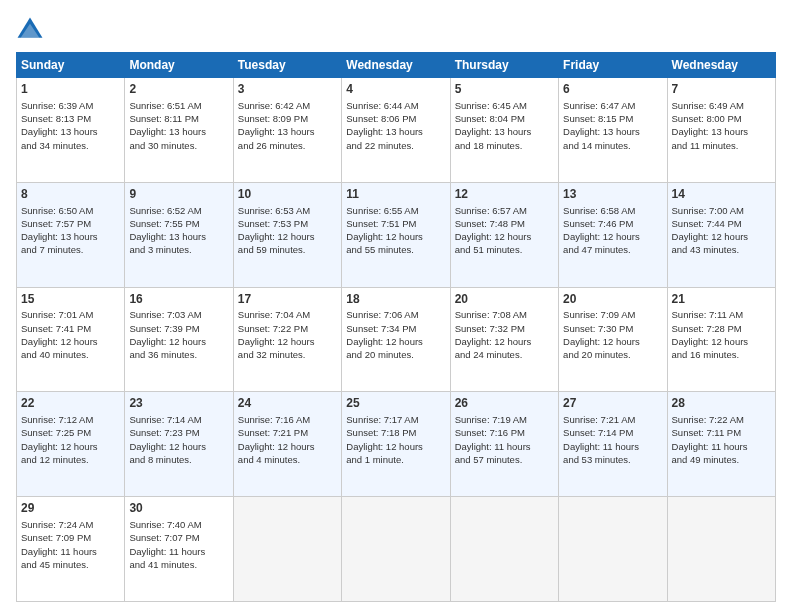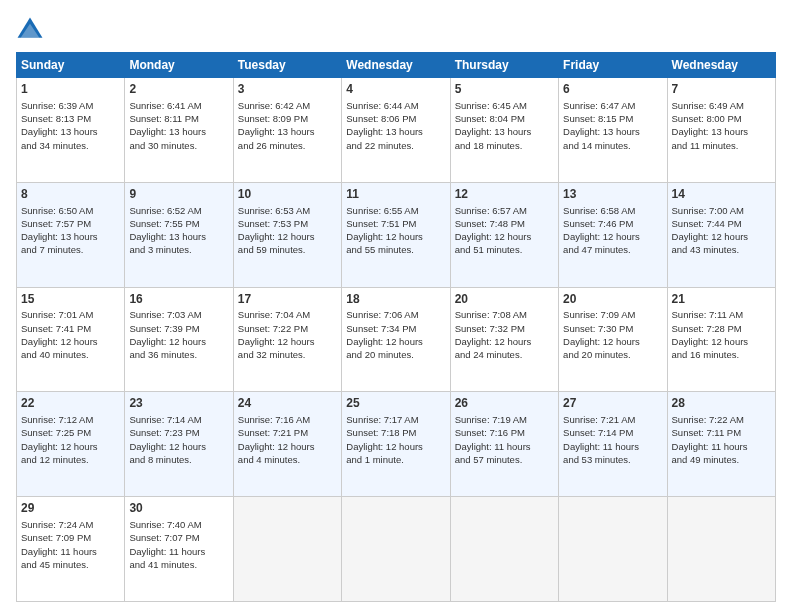--- a/index.html
+++ b/index.html
@@ -126,21 +126,21 @@
     <tr class="row-odd">
           <td>
             <span class="day-num">1</span>
             <div>Sunrise: 6:39 AM</div>
             <div>Sunset: 8:13 PM</div>
             <div>Daylight: 13 hours</div>
             <div>and 34 minutes.</div>
           </td>
           <td>
             <span class="day-num">2</span>
-            <div>Sunrise: 6:41 AM</div>
+            <div>Sunrise: 6:51 AM</div>
             <div>Sunset: 8:11 PM</div>
             <div>Daylight: 13 hours</div>
             <div>and 30 minutes.</div>
           </td>
           <td>
             <span class="day-num">3</span>
             <div>Sunrise: 6:42 AM</div>
             <div>Sunset: 8:09 PM</div>
             <div>Daylight: 13 hours</div>
             <div>and 26 minutes.</div>

